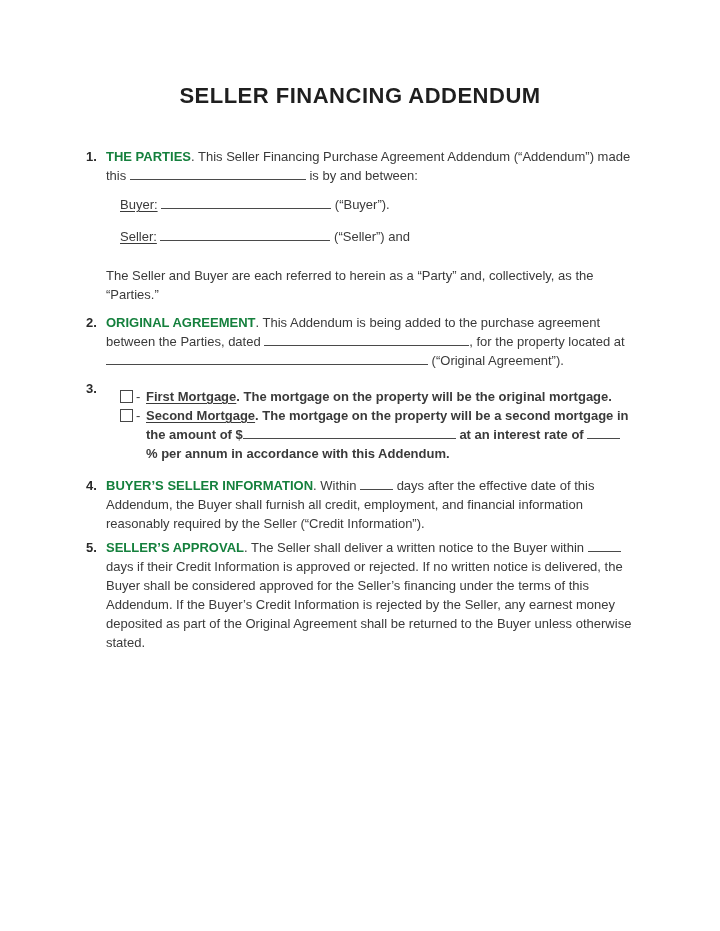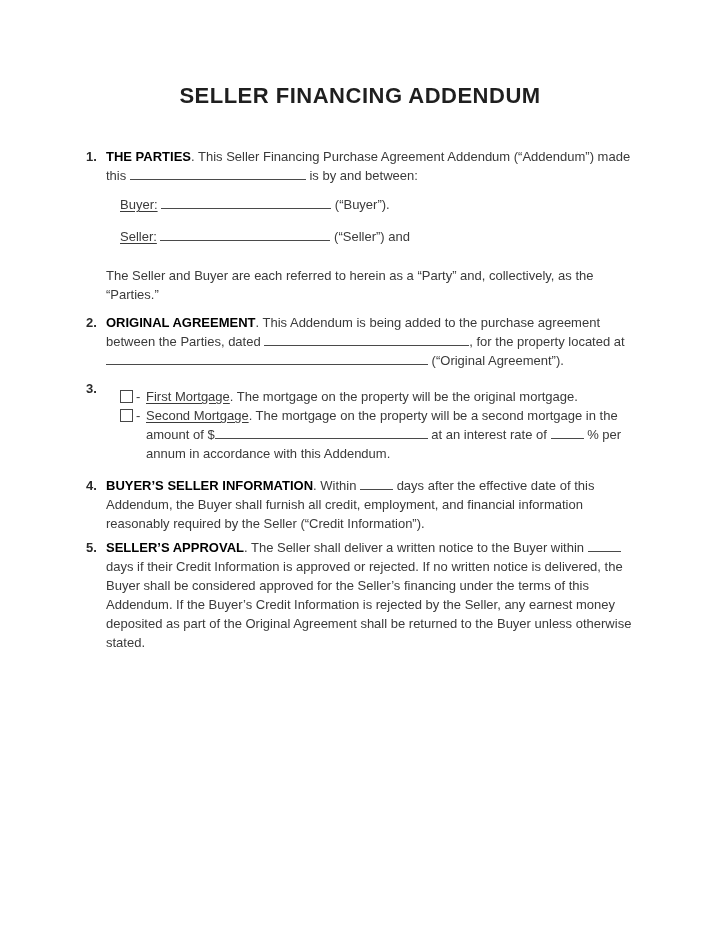--- a/index.html
+++ b/index.html
@@ -27,21 +27,21 @@
   }
   .content { padding-left: 86px; padding-right: 87px; }
   .section { display: flex; }
   .section .num {
     width: 20px;
     flex: 0 0 20px;
     font-weight: 700;
     color: #2a2a2a;
   }
   .section .body { flex: 1 1 auto; }
-  b.head { font-weight: 700; color: #000000; }
+  b.head { font-weight: 700; color: #15803d; }
   .blank {
     display: inline-block;
     border-bottom: 1.4px solid #4a4a4a;
     height: 13px;
     vertical-align: baseline;
   }
   .w175 { width: 176px; }
   .w170 { width: 170px; }
   .w205 { width: 205px; }
   .w325 { width: 322px; }
@@ -59,21 +59,21 @@
   .cb-col { flex: 0 0 26px; width: 26px; }
   .checkbox {
     display: inline-block;
     width: 13px;
     height: 13px;
     border: 1.6px solid #474747;
     vertical-align: -2px;
     background: #ffffff;
   }
   .cb-dash { display: inline-block; margin-left: 3px; }
-  .cb-text { flex: 1 1 auto; }
+  .cb-text { flex: 1 1 auto; font-weight: bold; }
   .footer-brand {
     position: absolute;
     left: 120px;
     top: 864px;
     font-size: 15px;
     font-weight: 700;
     color: #222222;
     letter-spacing: 0.2px;
   }
   .footer-page {

